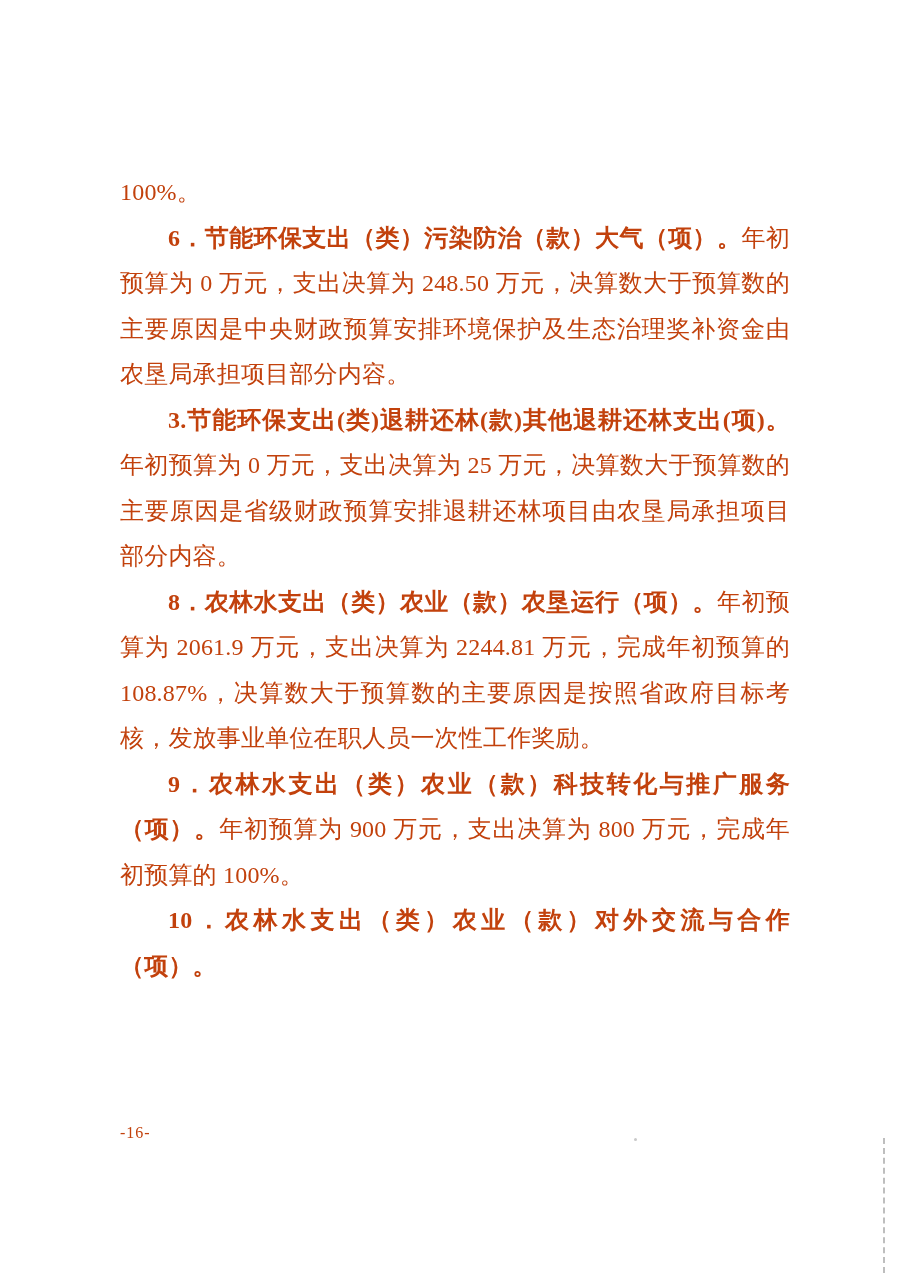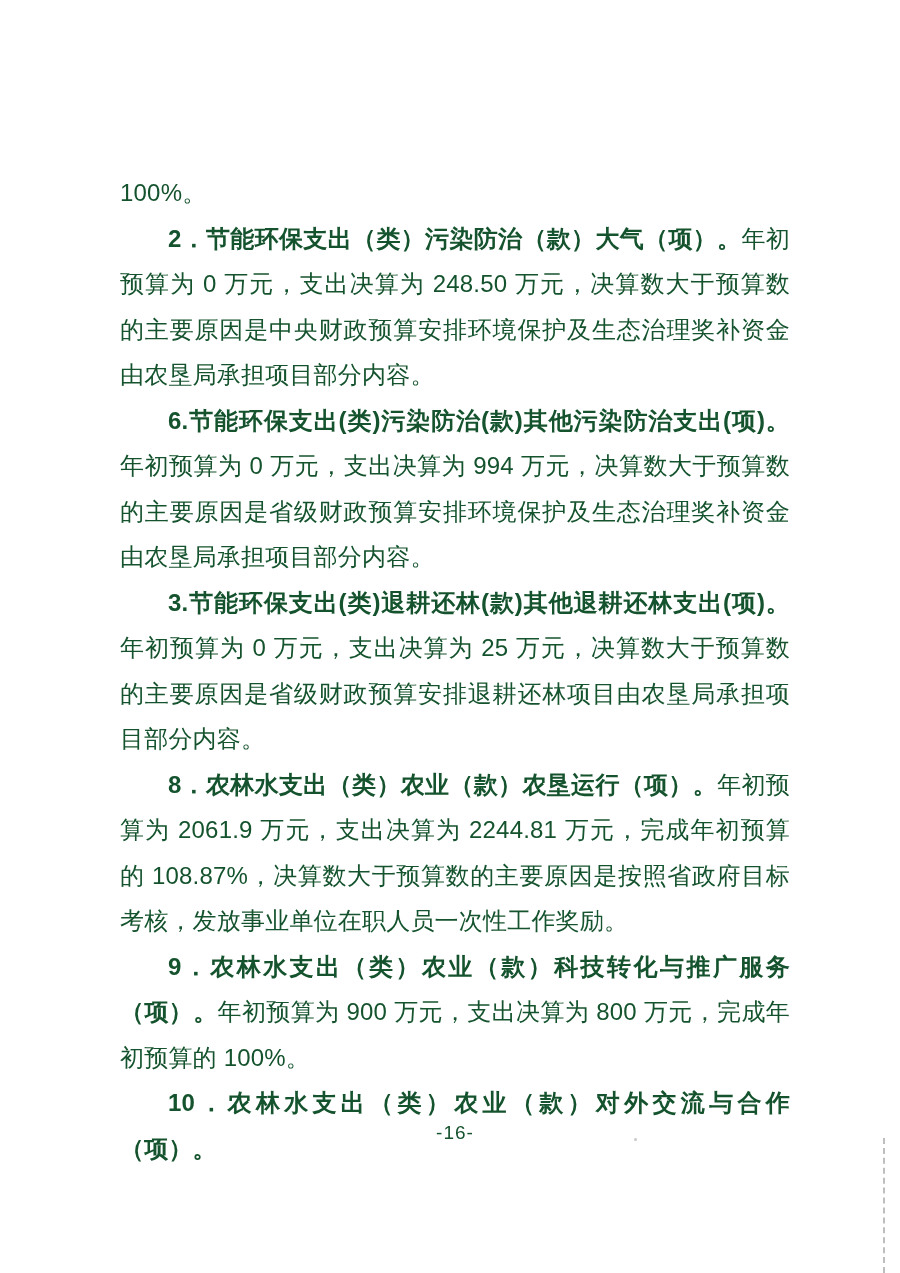--- a/index.html
+++ b/index.html
@@ -6,22 +6,22 @@
     margin: 0;
     padding: 0;
     background: #ffffff;
   }
   .page {
     position: relative;
     width: 900px;
     height: 1273px;
     background: #ffffff;
     overflow: hidden;
-    font-family: Liberation Sans, sans-serif;
-    color: #14532d;
+    font-family: Liberation Serif, serif;
+    color: #c2410c;
   }
   .content {
     position: absolute;
     left: 120px;
     top: 170px;
     width: 670px;
     font-size: 24px;
     line-height: 45.5px;
     text-align: justify;
     letter-spacing: 0.2px;
@@ -34,22 +34,22 @@
     text-indent: 2em;
   }
   .clause-heading {
     font-weight: bold;
   }
   .page-number {
     position: absolute;
     left: 120px;
     top: 1118px;
     width: 670px;
-    text-align: center;
-    font-size: 19px;
+    text-align: left;
+    font-size: 16px;
     line-height: 30px;
     letter-spacing: 1px;
   }
   .scan-edge-artifact {
     position: absolute;
     left: 883px;
     top: 1138px;
     height: 135px;
     width: 0;
     border-left: 2px dashed #b3b3b3;
@@ -67,23 +67,22 @@
 </style>
 </head>
 <body>
 
 <div class="page">
 
   <div class="content">
 
     <p>100%。</p>
 
-    <p class="clause"><span class="clause-heading">2．节能环保支出（类）污染防治（款）大气（项）。</span><span>年初预算为 0 万元，支出决算为 248.50 万元，决算数大于预算数的主要原因是中央财政预算安排环境保护及生态治理奖补资金由农垦局承担项目部分内容。</span></p>
+    <p class="clause"><span class="clause-heading">6．节能环保支出（类）污染防治（款）大气（项）。</span><span>年初预算为 0 万元，支出决算为 248.50 万元，决算数大于预算数的主要原因是中央财政预算安排环境保护及生态治理奖补资金由农垦局承担项目部分内容。</span></p>
 
-    <p class="clause"><span class="clause-heading">6.节能环保支出(类)污染防治(款)其他污染防治支出(项)。</span><span>年初预算为 0 万元，支出决算为 994 万元，决算数大于预算数的主要原因是省级财政预算安排环境保护及生态治理奖补资金由农垦局承担项目部分内容。</span></p>
 
     <p class="clause"><span class="clause-heading">3.节能环保支出(类)退耕还林(款)其他退耕还林支出(项)。</span><span>年初预算为 0 万元，支出决算为 25 万元，决算数大于预算数的主要原因是省级财政预算安排退耕还林项目由农垦局承担项目部分内容。</span></p>
 
     <p class="clause"><span class="clause-heading">8．农林水支出（类）农业（款）农垦运行（项）。</span><span>年初预算为 2061.9 万元，支出决算为 2244.81 万元，完成年初预算的 108.87%，决算数大于预算数的主要原因是按照省政府目标考核，发放事业单位在职人员一次性工作奖励。</span></p>
 
     <p class="clause"><span class="clause-heading">9．农林水支出（类）农业（款）科技转化与推广服务（项）。</span><span>年初预算为 900 万元，支出决算为 800 万元，完成年初预算的 100%。</span></p>
 
     <p class="clause"><span class="clause-heading">10．农林水支出（类）农业（款）对外交流与合作（项）。</span><span></span></p>
 
   </div>

